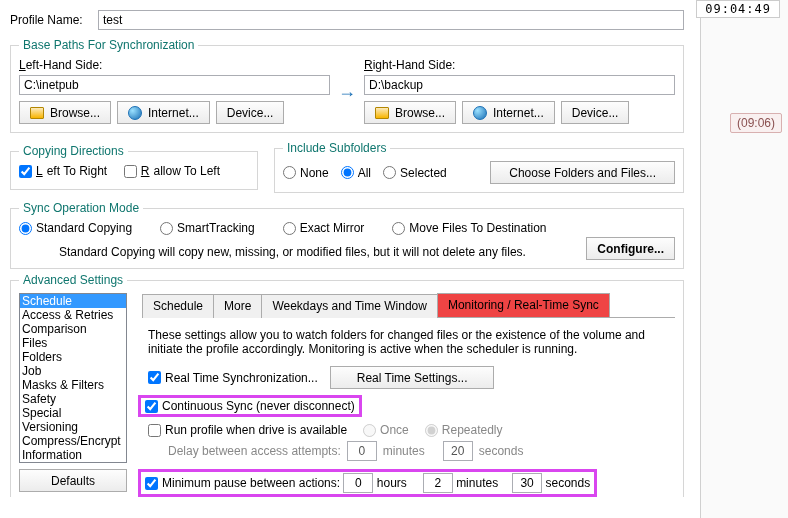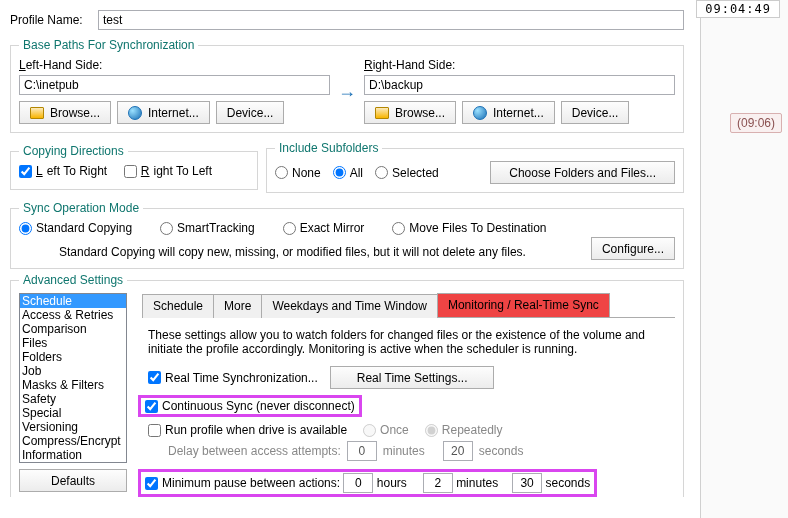--- a/index.html
+++ b/index.html
@@ -69,33 +69,33 @@
           <button class="btn">
               <span class="icon-globe"></span>
               <span>Internet...</span>
             </button>
           <button class="btn">Device...</button>
         </div>
       </div>
     </div>
   </fieldset>
 
-  <div class="row" style="gap:8px;">
+  <div class="row" style="gap:16px;">
     <fieldset style="flex:0 0 248px;">
       <legend>Copying Directions</legend>
       <label class="check">
           <input type="checkbox" checked="" style="">
           <span class="u">L</span>
           <span>eft To Right</span>
         </label>
       &nbsp;&nbsp;&nbsp;
       <label class="check">
           <input type="checkbox" style="">
           <span class="u">R</span>
-          <span>ight To Left</span>
+          <span>allow To Left</span>
         </label>
     </fieldset>
     <fieldset style="flex:1;">
       <legend>Include Subfolders</legend>
       <div class="row" style="gap:12px;">
         <label class="radio">
             <input type="radio" name="sf" style="">
             <span>None</span>
           </label>
         <label class="radio">
@@ -126,21 +126,21 @@
           <input type="radio" name="sm" style="">
           <span>Exact Mirror</span>
         </label>
       <label class="radio">
           <input type="radio" name="sm" style="">
           <span>Move Files To Destination</span>
         </label>
     </div>
     <div class="row" style="margin-top:8px;">
       <div style="flex:1; padding-left:40px;">Standard Copying will copy new, missing, or modified files, but it will not delete any files.</div>
-      <button class="btn" style="align-self:flex-start; margin-top:-6px;">Configure...</button>
+      <button class="btn" style="align-self:flex-start; margin-top:-6px;font-weight:bold;">Configure...</button>
     </div>
   </fieldset>
 
   <fieldset style="border-bottom:none; padding-bottom:0;">
     <legend>Advanced Settings</legend>
     <div class="row" style="align-items:flex-start; gap:15px;">
       <div>
         <div class="listbox" id="advlist">
             <div class="item sel">Schedule</div>
             <div class="item">Access &amp; Retries</div>

